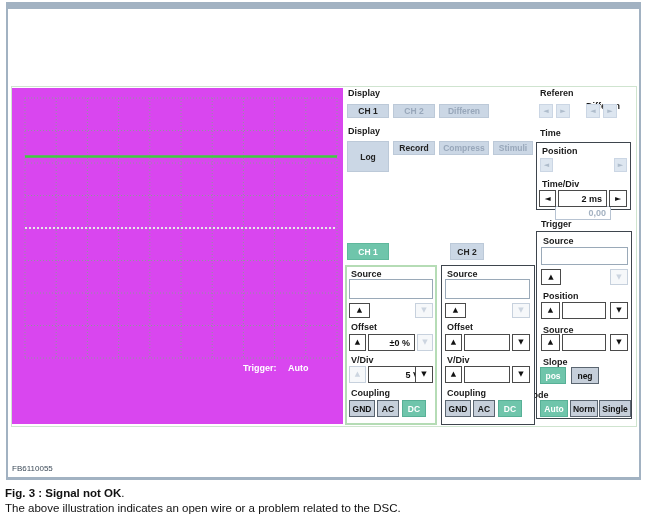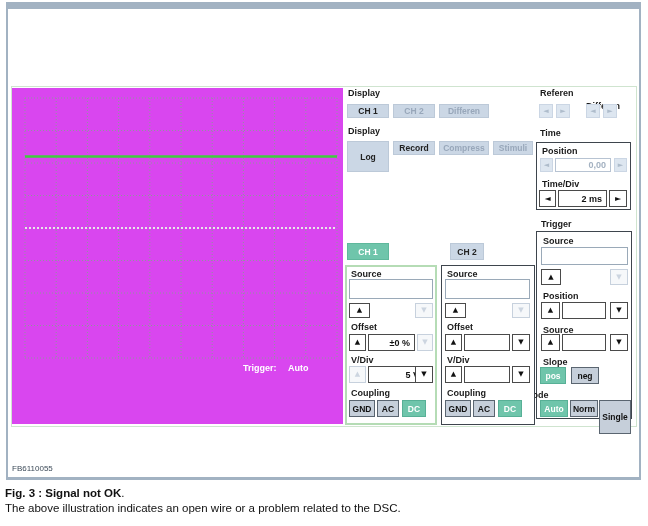--- a/index.html
+++ b/index.html
@@ -34,21 +34,21 @@
   .arrow.big{font-size:8px;}
   .arrow.dis{border-color:#c7d1dd;color:#ccd5e0;background:#f6f8fa;}
   .navarrow{position:absolute;display:flex;align-items:center;justify-content:center;
             background:#dde6f0;border:1px solid #cbd6e4;color:#aebccb;box-sizing:border-box;
             font-family:"DejaVu Sans",sans-serif;font-size:7px;line-height:1;cursor:default;}
 
   .field{position:absolute;background:#fff;border:1px solid #4a4a4a;box-sizing:border-box;
          font:bold 9px "Liberation Sans",sans-serif;color:#111;
          display:flex;align-items:center;justify-content:flex-end;padding-right:4px;}
   .field.md{border-color:#9aa9b8;}
-  .field.lt{border-color:#b7c3d2;color:#a3b1c1;}
+  .field.lt{border-color:#b7c3d2;color:#a3b1c1;margin-top:48px;}
 
   .panel{position:absolute;background:#fff;border:1px solid #3e454d;box-sizing:border-box;}
   .panel.ch1{border:2px solid #b5dcb5;}
 
   .figcode{position:absolute;left:12px;top:464px;font:8px "Liberation Sans",sans-serif;color:#3c4a58;}
 
   .caption-title{position:absolute;left:5px;top:487px;font:bold 11.5px "Liberation Sans",sans-serif;color:#111;}
   .caption-title .normal{font-weight:normal;}
   .caption-body{position:absolute;left:5px;top:502px;font:11.5px "Liberation Sans",sans-serif;color:#111;}
 </style>
@@ -156,21 +156,21 @@
 <div class="field" style="left:562px;top:334px;width:44px;height:17px;"></div>
 <div class="arrow" style="left:610px;top:334px;width:18px;height:17px;">
     <span>▼</span>
   </div>
 <span class="lbl" style="left:543px;top:358px;">Slope</span>
 <div class="btn dark teal" style="left:540px;top:367px;width:26px;height:17px;">pos</div>
 <div class="btn dark" style="left:571px;top:367px;width:28px;height:17px;text-align:center;">neg</div>
 <span class="lbl" style="left:525px;top:391px;">Mode</span>
 <div class="btn dark teal" style="left:540px;top:400px;width:28px;height:17px;">Auto</div>
 <div class="btn dark" style="left:570px;top:400px;width:28px;height:17px;">Norm</div>
-<div class="btn dark" style="left:599px;top:400px;width:32px;height:34px;">Single</div>
+<div class="btn dark" style="left:599px;top:400px;width:32px;height:17px;">Single</div>
 
 <div class="btn teal" style="left:347px;top:243px;width:42px;height:17px;">CH 1</div>
 <div class="btn" style="left:450px;top:243px;width:34px;height:17px;">CH 2</div>
 
 <div class="panel ch1" style="left:345px;top:265px;width:92px;height:160px;"></div>
 <span class="lbl" style="left:351px;top:270px;">Source</span>
 <div class="field md" style="left:349px;top:279px;width:84px;height:20px;"></div>
 <div class="arrow" style="left:349px;top:303px;width:21px;height:15px;">
     <span>▲</span>
   </div>

